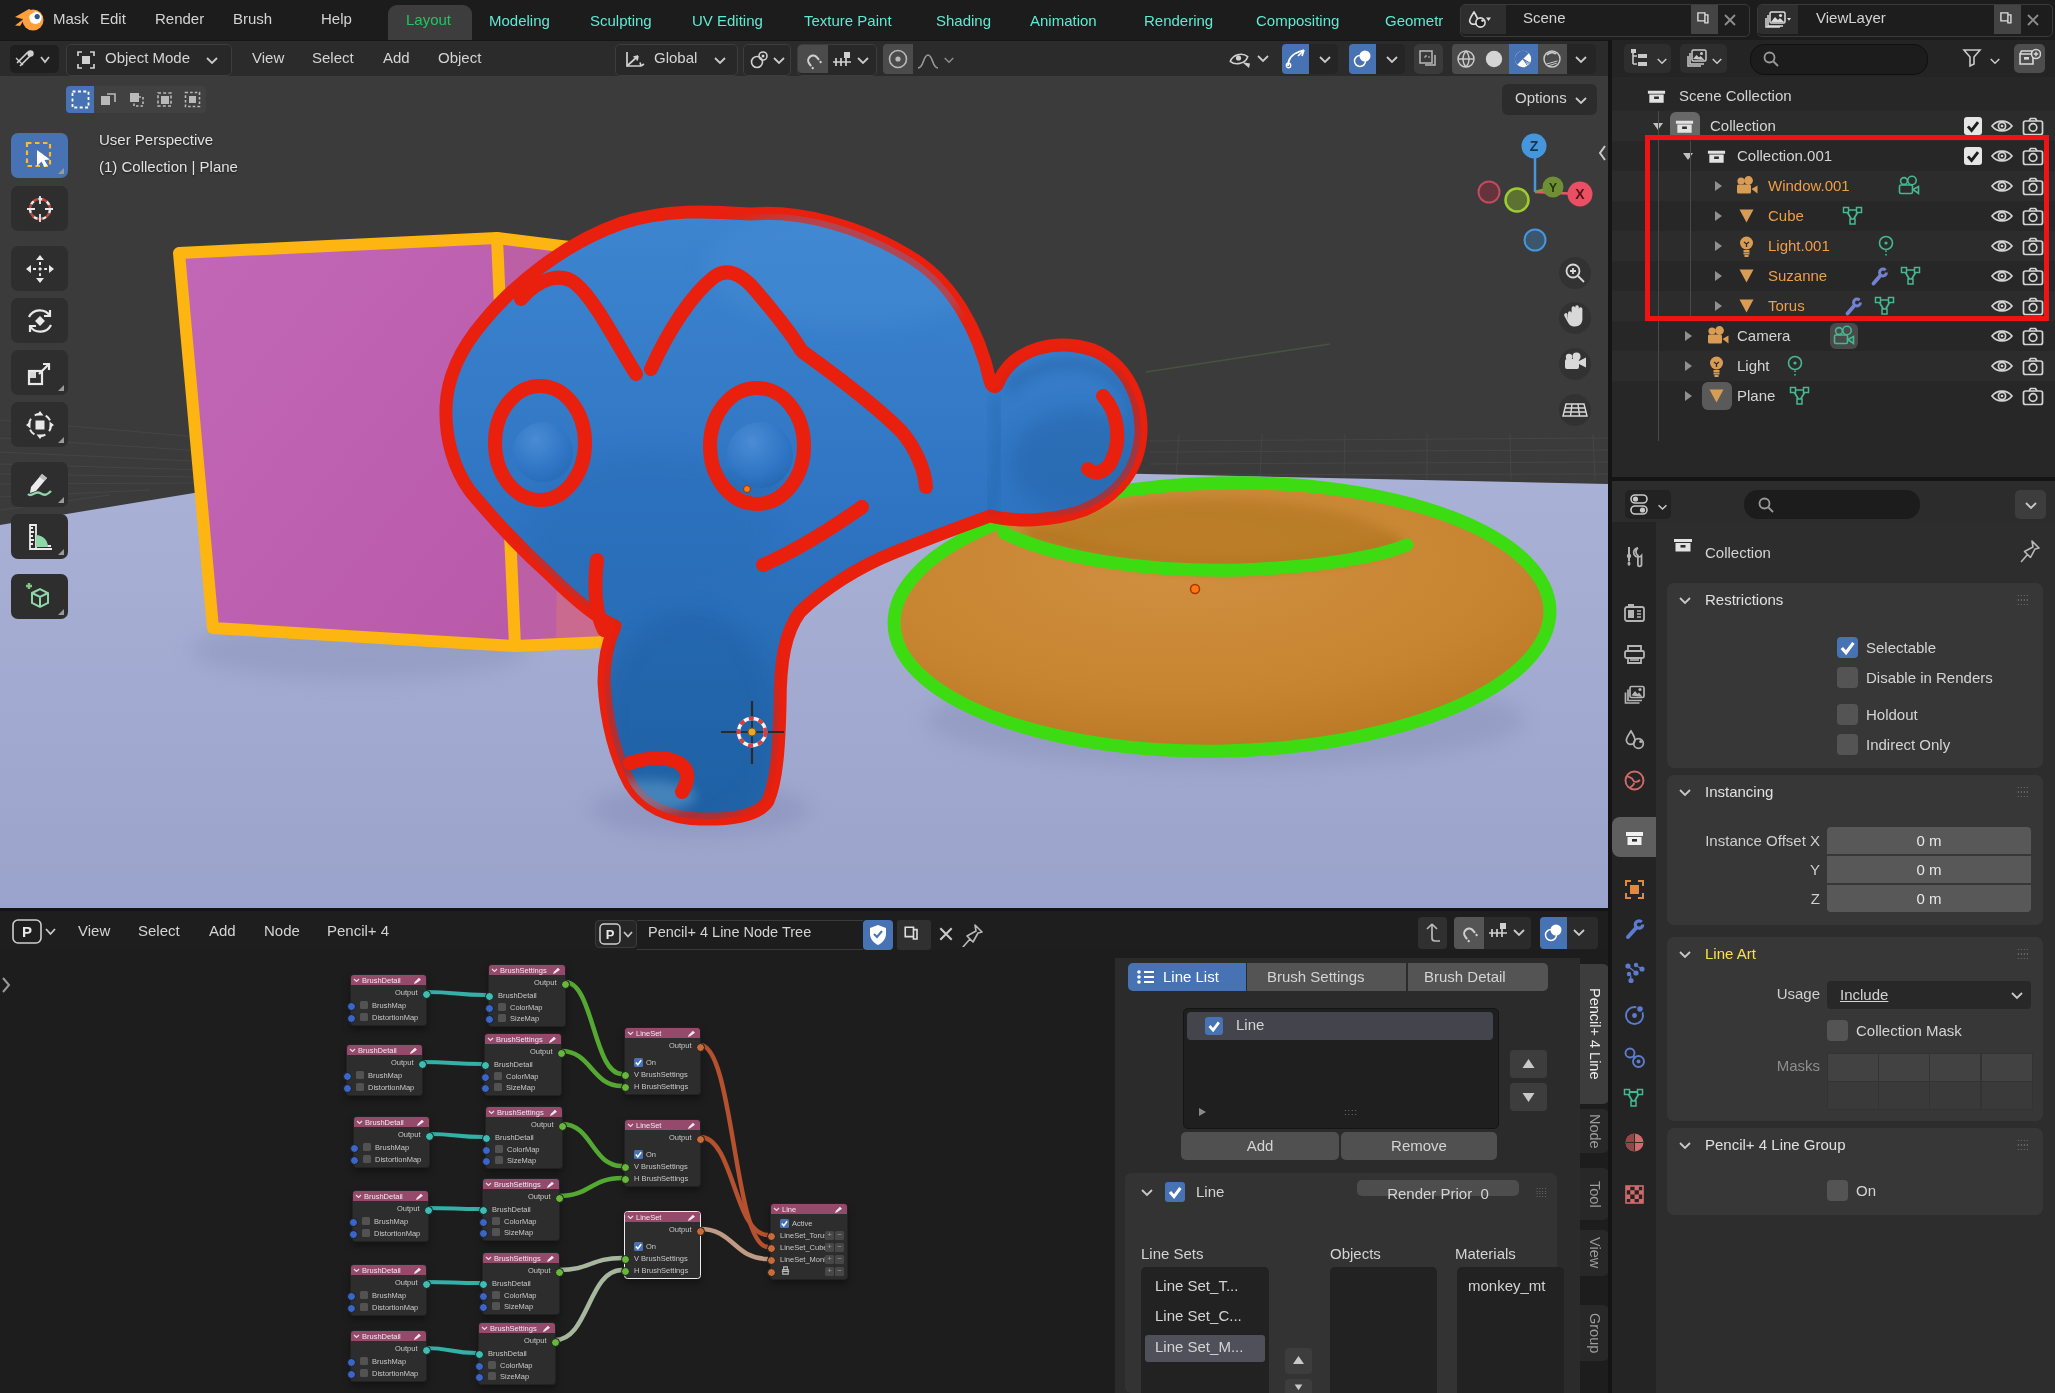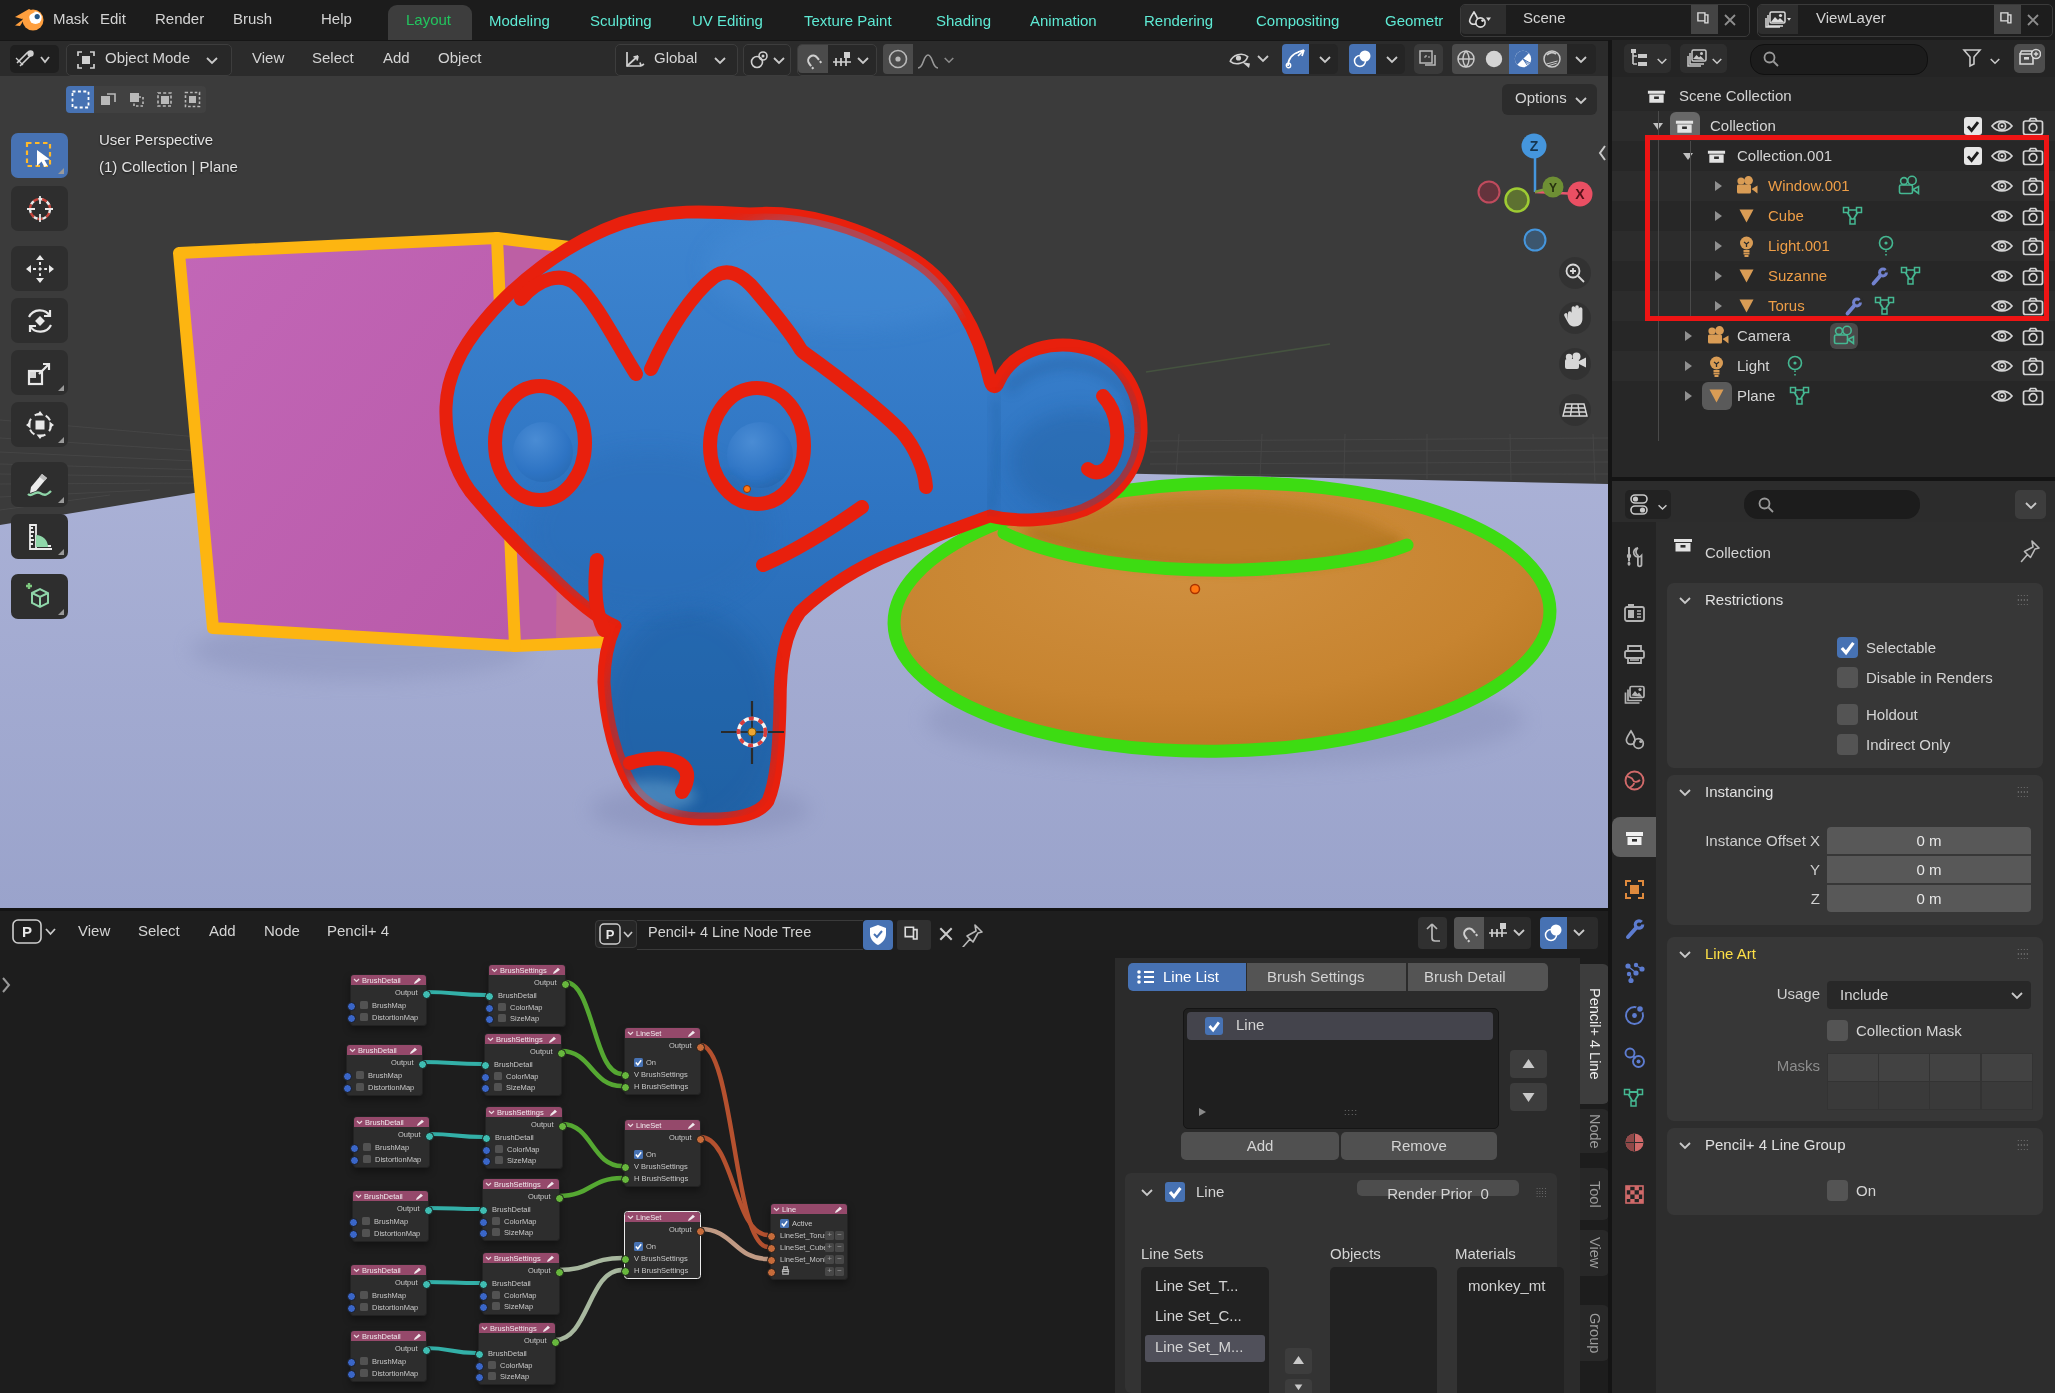--- a/index.html
+++ b/index.html
@@ -1461,21 +1461,21 @@
       <div class="r" style="left:215px;top:375px;width:204px;height:27px;background:#585858;text-align:center;"><span style="line-height:27px;color:#e8e8e8;font-size:15px;">0 m</span></div>
       <div class="r" style="left:215px;top:404px;width:204px;height:27px;background:#585858;border-radius:0 0 4px 4px;text-align:center;"><span style="line-height:27px;color:#e8e8e8;font-size:15px;">0 m</span></div>
       <div class="r" style="left:55px;top:456px;width:376px;height:184px;background:#373737;border-radius:7px;"></div>
       <svg class="r" style="left:66px;top:469px" width="14" height="10" viewBox="0 0 14 10">
         <path d="M2 2 l5 5 5-5" fill="none" stroke="#c9c9c9" stroke-width="1.8"></path>
       </svg>
       <div class="r txt" style="left:93px;top:464px;color:#fde047;">Line Art</div>
       <div class="r" style="left:405px;top:468px;color:#777;font-size:9px;letter-spacing:0.5px;line-height:5px;">::::<br>::::</div>
       <div class="r" style="left:78px;top:504px;width:130px;text-align:right;font-size:15px;color:#cfcfcf;">Usage</div>
       <div class="r" style="left:215px;top:500px;width:204px;height:28px;background:#282828;border-radius:4px;"></div>
-      <div class="r txt" style="left:228px;top:505px;">Include</div>
+      <div class="r txt" style="left:228px;top:505px;text-decoration:underline;">Include</div>
       <svg class="r" style="left:398px;top:510px" width="14" height="10" viewBox="0 0 14 10">
         <path d="M2 2 l5 5 5-5" fill="none" stroke="#c9c9c9" stroke-width="1.8"></path>
       </svg>
       <div class="r" style="left:215px;top:539px;width:21px;height:21px;background:#545454;border-radius:4px;"></div>
       <div class="r txt" style="left:244px;top:541px;">Collection Mask</div>
       <div class="r" style="left:78px;top:576px;width:130px;text-align:right;font-size:15px;color:#8d8d8d;">Masks</div>
       <div class="r" style="left:215.0px;top:572px;width:50px;height:27px;background:#424242;border:1px solid #333;"></div>
       <div class="r" style="left:266.2px;top:572px;width:50px;height:27px;background:#424242;border:1px solid #333;"></div>
       <div class="r" style="left:317.4px;top:572px;width:50px;height:27px;background:#424242;border:1px solid #333;"></div>
       <div class="r" style="left:368.6px;top:572px;width:50px;height:27px;background:#424242;border:1px solid #333;"></div>

